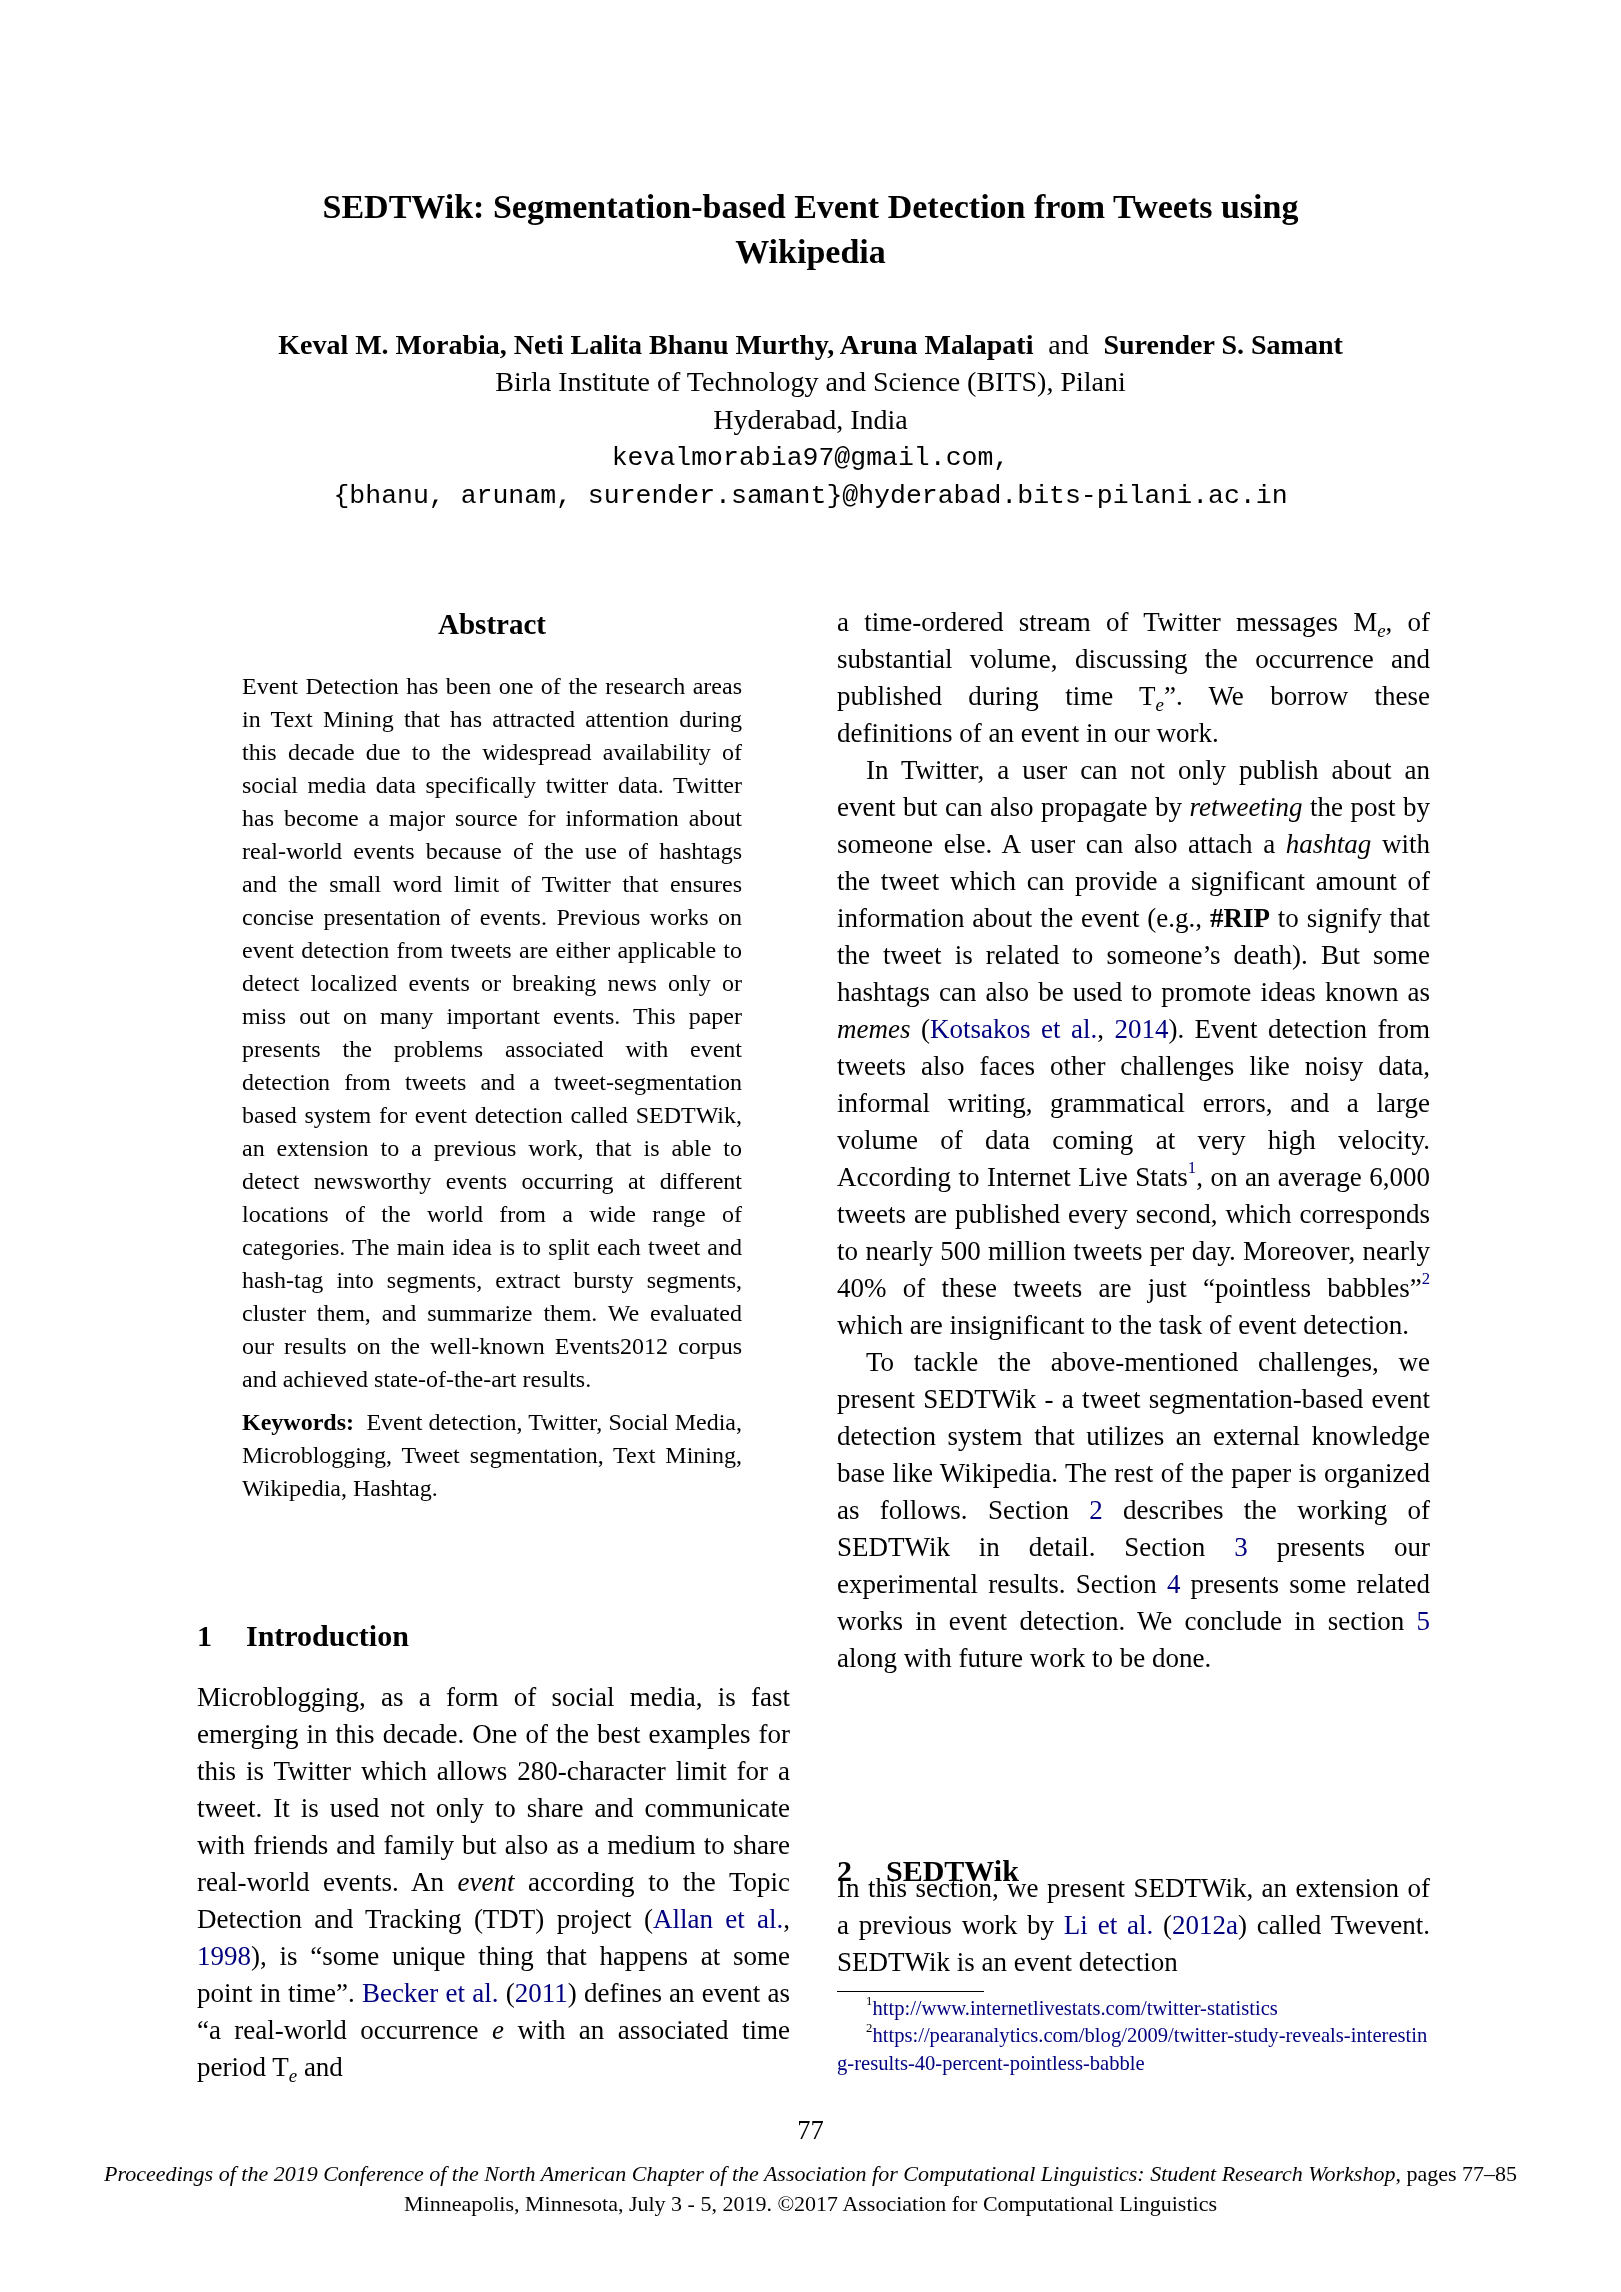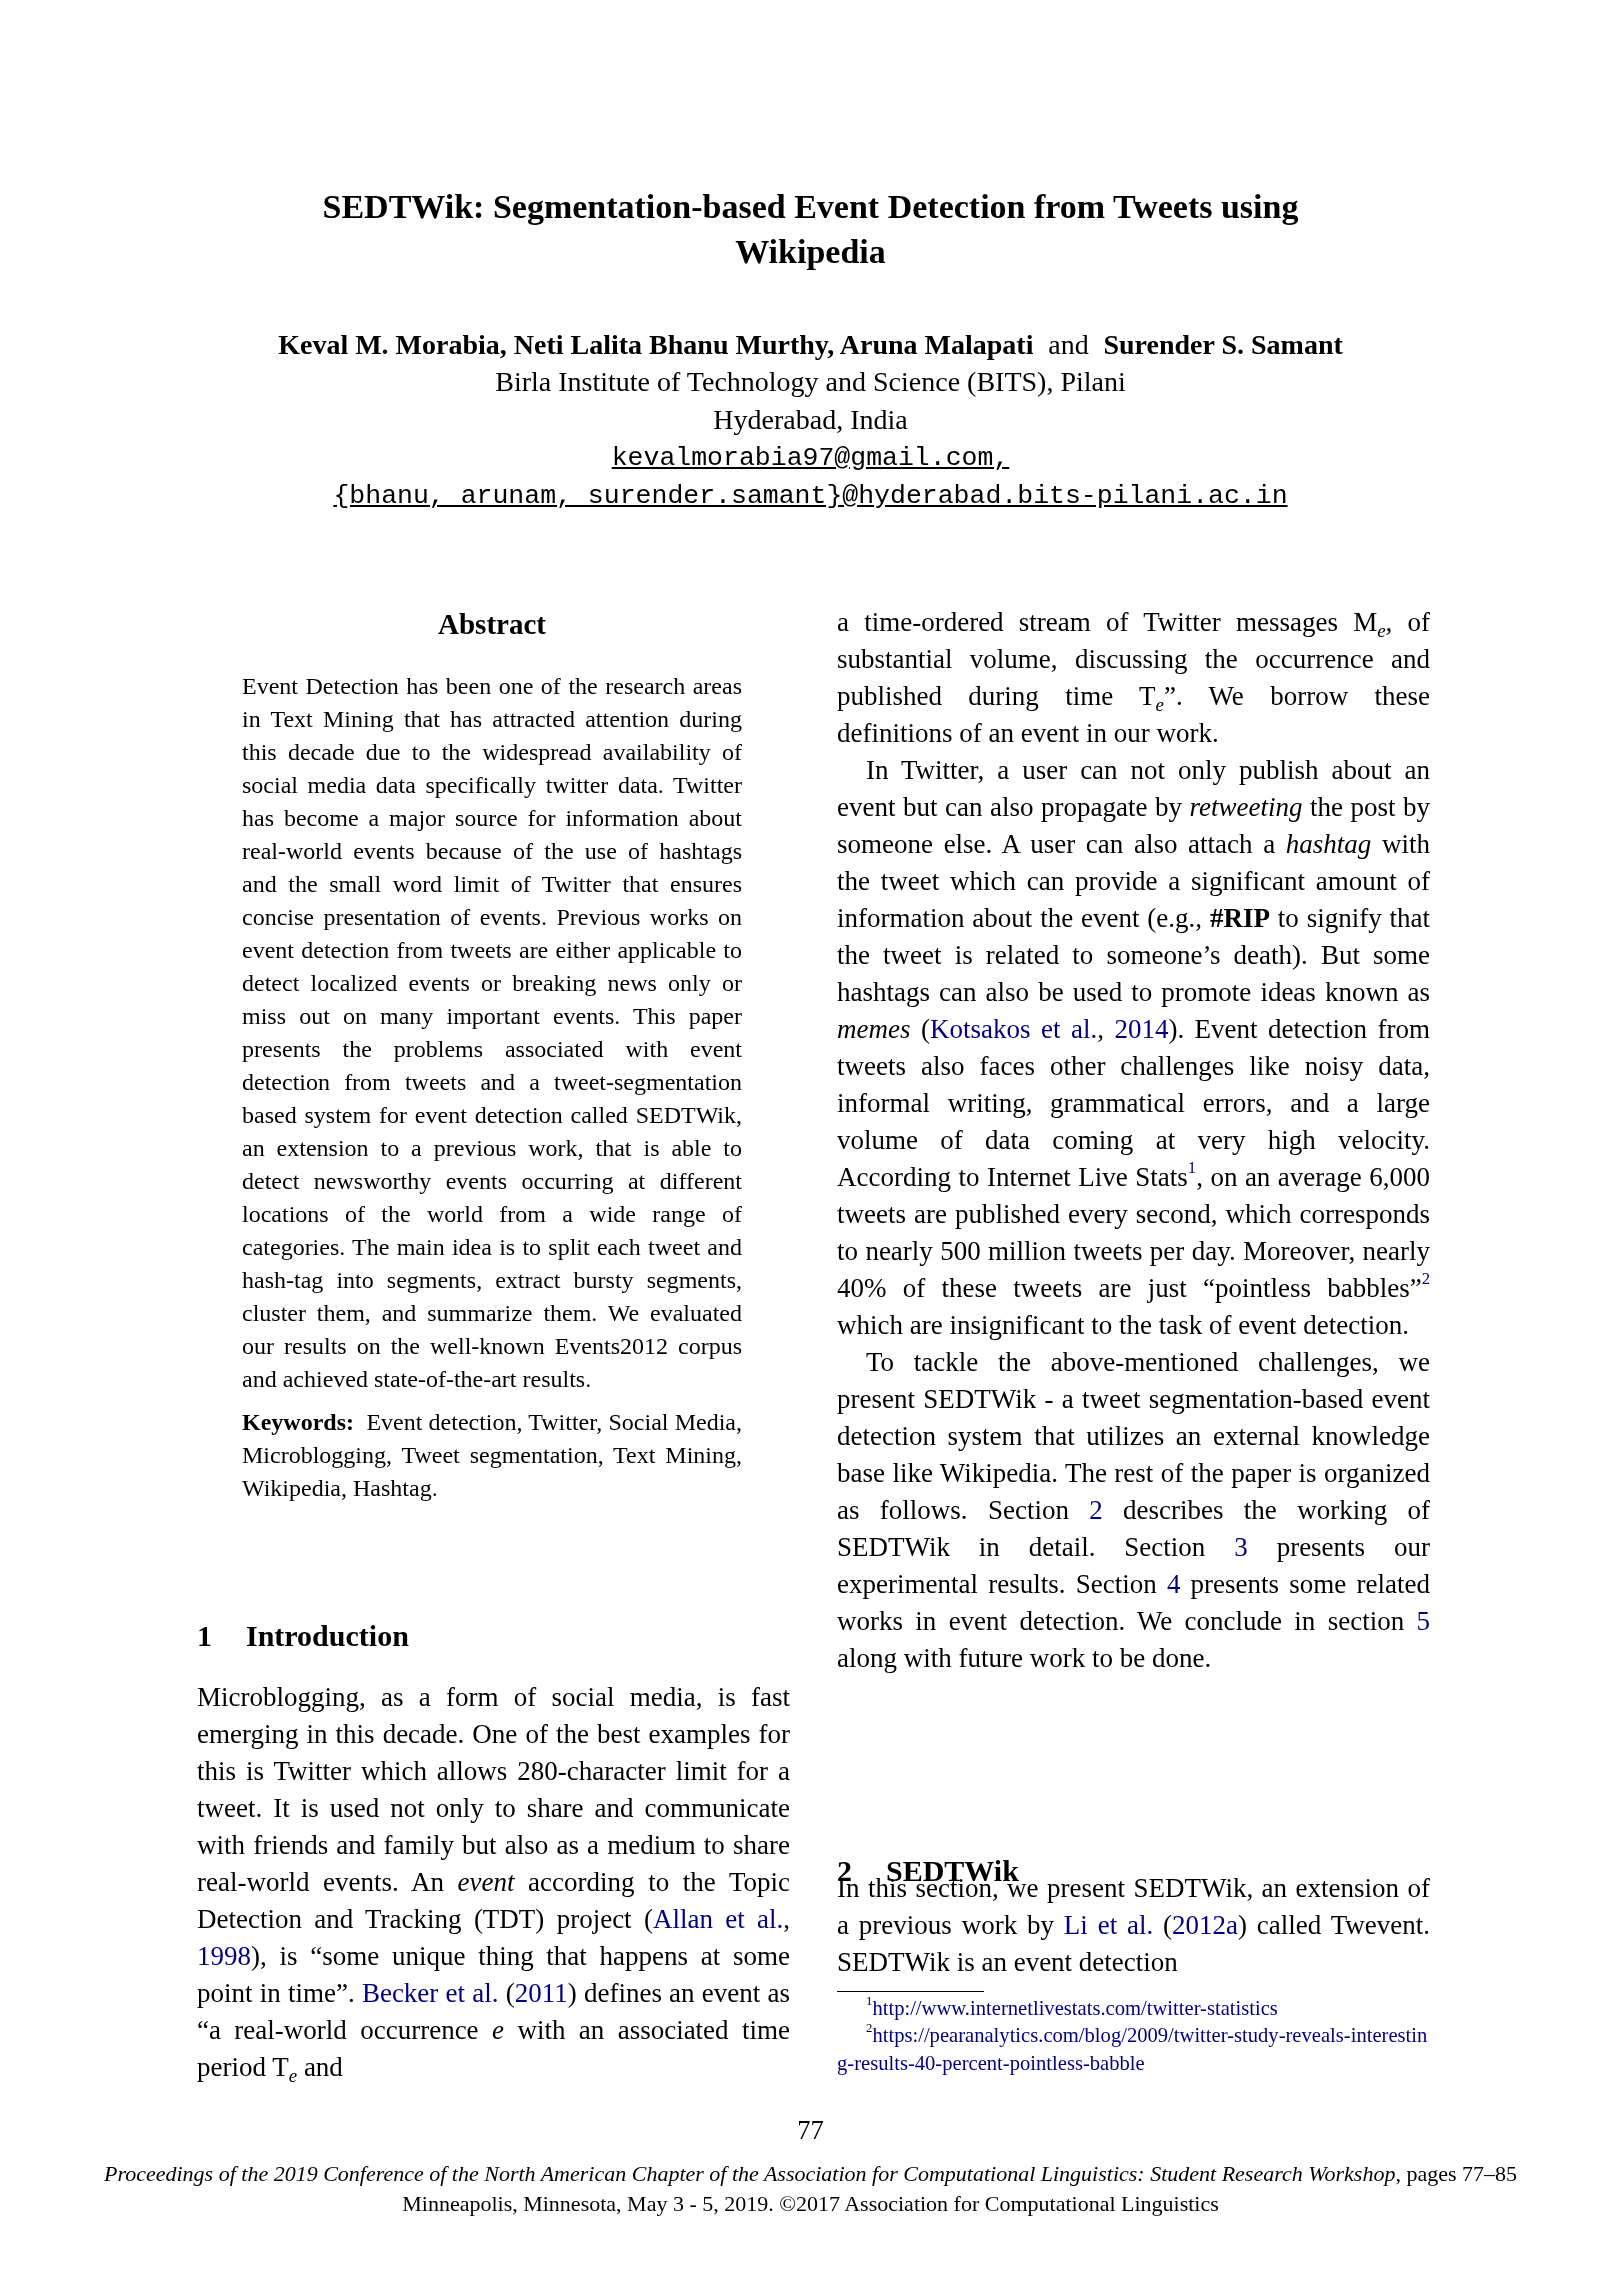--- a/index.html
+++ b/index.html
@@ -4,21 +4,21 @@
 <style>
   html, body { margin: 0; padding: 0; background: #ffffff; }
   body { width: 1621px; height: 2293px; position: relative; overflow: hidden;
          font-family: "Liberation Serif", "DejaVu Serif", serif; color: #000; }
   .abs { position: absolute; }
   .center { text-align: center; left: 0; width: 1621px; }
   .title { font-weight: bold; font-size: 34px; line-height: 45px; top: 184px; }
   .authors { top: 326px; font-size: 28px; line-height: 37px; }
   .authors b { font-weight: bold; }
   .aff { font-size: 28px; line-height: 38px; }
-  .mono { font-family: "Liberation Mono", "DejaVu Sans Mono", monospace; font-size: 26.5px; line-height: 38px; text-decoration: underline; }
+  .mono { font-family: "Liberation Mono", "DejaVu Sans Mono", monospace; font-size: 26.5px; line-height: 38px; }
   .abs-head { font-weight: bold; font-size: 29px; top: 608px; left: 242px; width: 500px; text-align: center; }
   .abs-body { top: 670px; left: 242px; width: 500px; font-size: 24px; line-height: 33px; text-align: justify; }
   .abs-body p { margin: 0; }
   .kw { margin-top: 9.8px !important; }
   .col { width: 593px; font-size: 27px; line-height: 37px; text-align: justify; }
   .col p { margin: 0; }
   .indent { text-indent: 29px; }
   .sec { font-weight: bold; font-size: 30px; }
   .sec .num { display: inline-block; width: 49px; }
   a, .link { color: #000080; text-decoration: none; }
@@ -82,15 +82,15 @@
 <div class="abs fnrule" style="left:837px; top:1991px;"></div>
 <div class="abs col fn" style="left:837px; top:1995px; text-align:left;">
   <p><sup>1</sup><a class="link">http://www.internetlivestats.com/twitter-statistics</a></p>
   <p><sup>2</sup><a class="link" style="word-break:break-all;text-align:center;">https://pearanalytics.com/blog/2009/twitter-study-reveals-interesting-results-40-percent-pointless-babble</a></p>
 </div>
 
 <div class="abs center pagenum">77</div>
 
 <div class="abs center footer">
   <div><i>Proceedings of the 2019 Conference of the North American Chapter of the Association for Computational Linguistics: Student Research Workshop</i><span>, pages 77–85</span></div>
-  <div>Minneapolis, Minnesota, May 3 - 5, 2019. ©2017 Association for Computational Linguistics</div>
+  <div>Minneapolis, Minnesota, July 3 - 5, 2019. ©2017 Association for Computational Linguistics</div>
 </div>
 
 
 </body></html>

